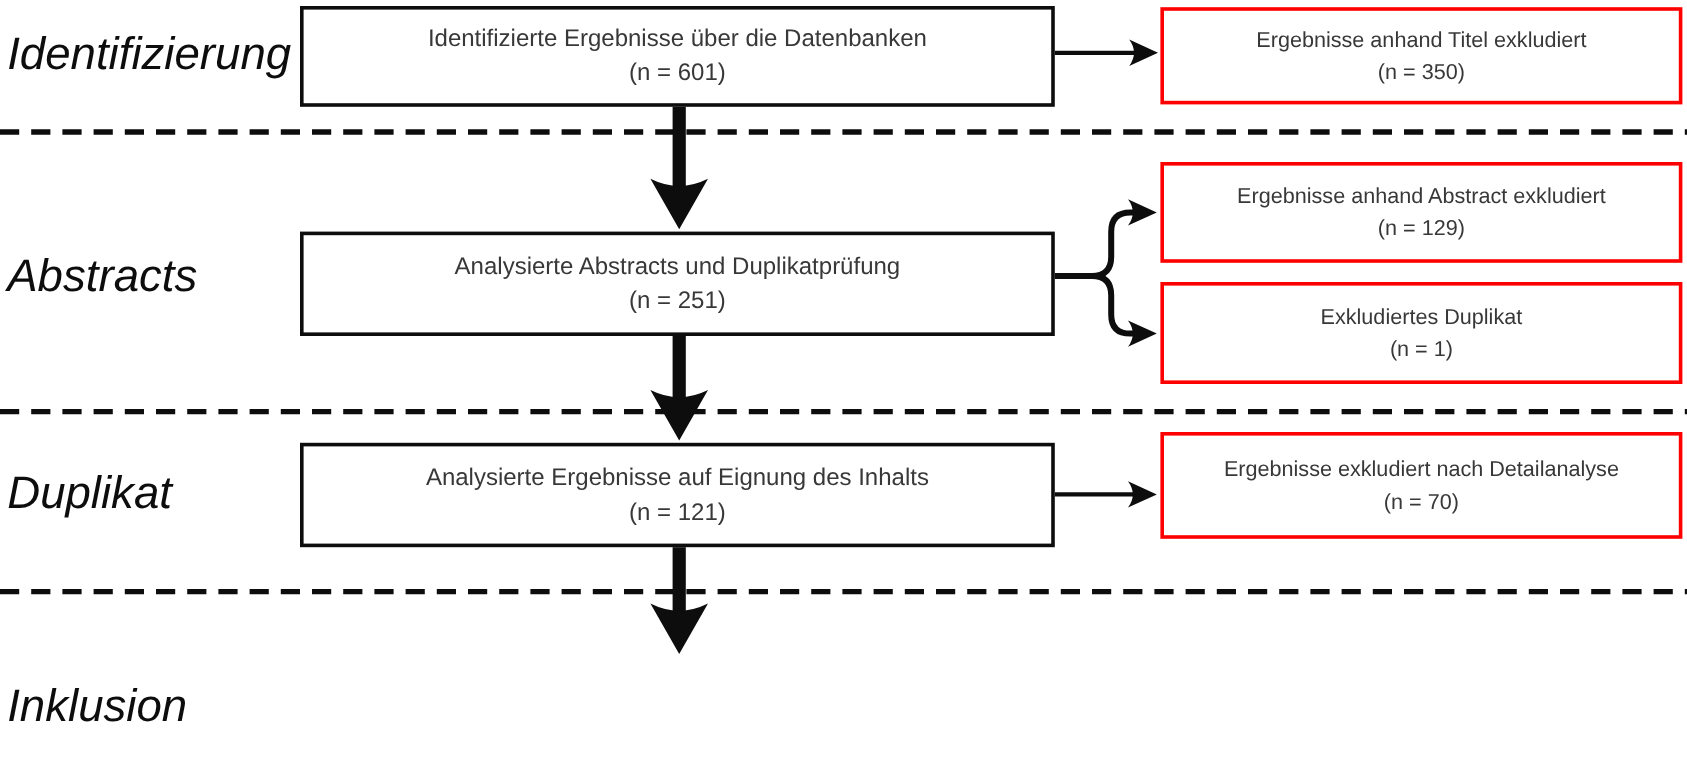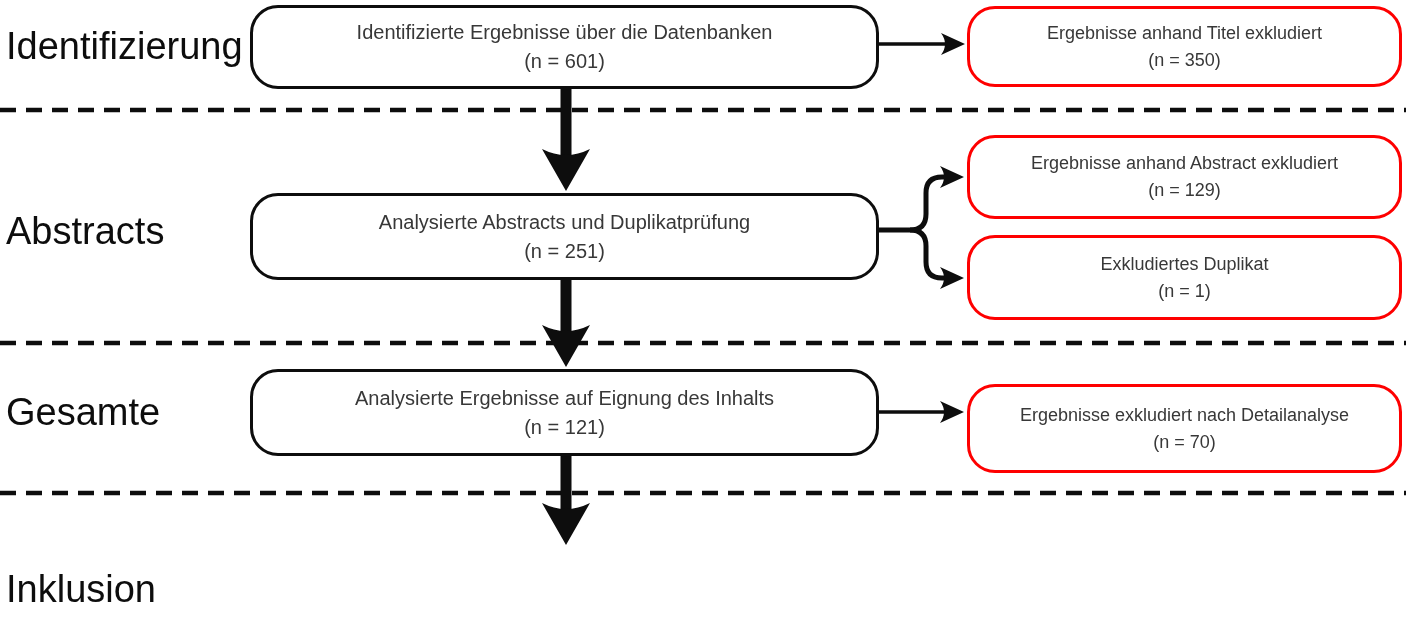--- a/index.html
+++ b/index.html
@@ -15,36 +15,36 @@
     position:relative;
     width:1406px;height:635px;
     background:var(--c-bg);
     font-family:"Liberation Sans","DejaVu Sans",sans-serif;
     overflow:hidden;
   }
   .stage-label{
     position:absolute;
     left:6px;
     transform:translateY(-50%);
+    font-style:italic;
     font-size:38px;
     font-weight:400;
     letter-spacing:0px;
     color:var(--c-label);
     white-space:nowrap;
   }
   .flow-box{
     position:absolute;
     box-sizing:border-box;
     background:#fff;
     display:flex;
     flex-direction:column;
     align-items:center;
     justify-content:center;
     text-align:center;
-    border-radius:28px;
   }
   .main-box{
     left:250px;width:629px;
     border:3px solid var(--c-border);
     font-size:20px;line-height:29px;color:var(--c-text);
   }
   .excl-box{
     left:967px;width:435px;
     border:3px solid var(--c-excl);
     font-size:18px;line-height:27px;color:var(--c-text);
@@ -59,21 +59,21 @@
   .branch-line{stroke:var(--c-arrow);stroke-width:5;fill:none;}
   .arrow-head{fill:var(--c-arrow);stroke:none;}
 </style>
 </head>
 <body>
 
 <div id="canvas">
 
   <div class="stage-label" style="top:46px">Identifizierung</div>
   <div class="stage-label" style="top:231px">Abstracts</div>
-  <div class="stage-label" style="top:412px">Gesamte</div>
+  <div class="stage-label" style="top:412px">Duplikat</div>
   <div class="stage-label" style="top:589px">Inklusion</div>
 
   <svg id="connector-layer" width="1406" height="635" viewBox="0 0 1406 635">
 
     <line class="divider" x1="0" y1="110" x2="1406" y2="110"></line>
     <line class="divider" x1="0" y1="343" x2="1406" y2="343"></line>
     <line class="divider" x1="0" y1="493" x2="1406" y2="493"></line>
 
     <g>
       <rect class="thick-arrow" x="560.5" y="86" width="11" height="76"></rect>
@@ -130,18 +130,18 @@
   <div class="flow-box excl-box" style="top:135px;height:84px">
     <div>Ergebnisse anhand Abstract exkludiert</div>
     <div>(n = 129)</div>
   </div>
 
   <div class="flow-box excl-box" style="top:235px;height:85px">
     <div>Exkludiertes Duplikat</div>
     <div>(n = 1)</div>
   </div>
 
-  <div class="flow-box excl-box" style="top:384px;height:89px">
+  <div class="flow-box excl-box" style="top:360px;height:89px">
     <div>Ergebnisse exkludiert nach Detailanalyse</div>
     <div>(n = 70)</div>
   </div>
 
 </div>
 
 </body></html>

